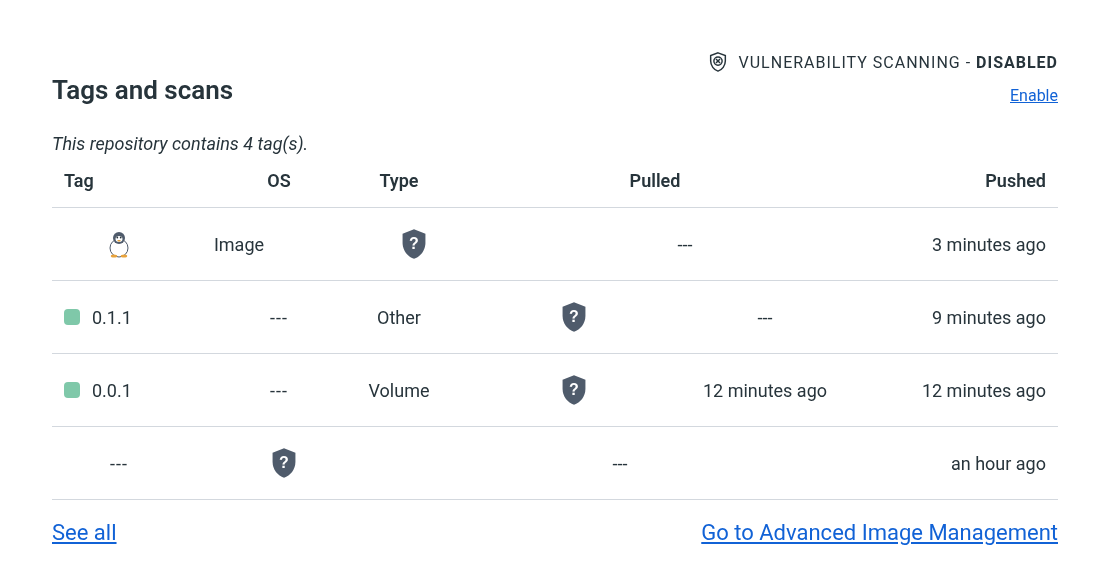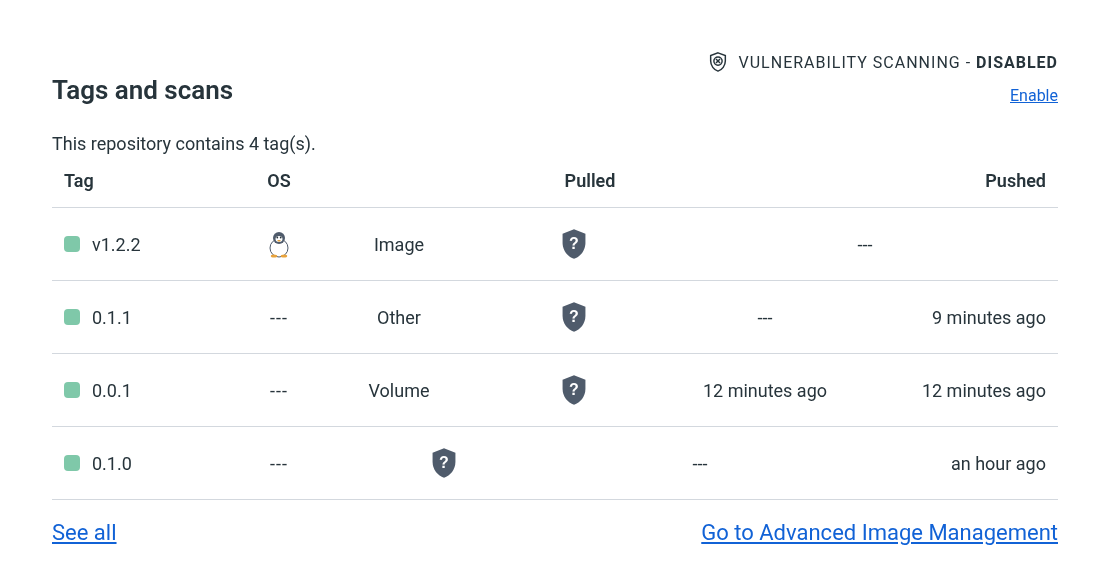--- a/index.html
+++ b/index.html
@@ -47,20 +47,21 @@
   .enable-link {
     color: #1162d6;
     text-decoration: underline;
     font-size: 16px;
     cursor: pointer;
   }
   .desc {
     margin-top: 28px;
     font-size: 18px;
     color: #27343b;
+    font-style: italic;
   }
   .table {
     margin-top: 16px;
     width: 100%;
   }
   .thead {
     display: flex;
     align-items: center;
     padding: 0 12px 16px 12px;
     border-bottom: 1px solid #d3d8de;
@@ -145,29 +146,26 @@
       <a class="enable-link">Enable</a>
     </div>
   </div>
 
   <div class="desc">This repository contains 4 tag(s).</div>
 
   <div class="table">
     <div class="thead">
       <div class="col-tag">Tag</div>
       <div class="col-os">OS</div>
+      <div class="col-type">Type</div>
       <div class="col-pulled">Pulled</div>
       <div class="col-pushed">Pushed</div>
     </div>
     <div id="rows-container">
         <div class="trow">
-          <div class="col-tag">
-            <span class="marker"></span>
-            <span>v1.2.2</span>
-          </div>
           <div class="col-os">
             <span class="penguin-icon">
               <svg viewBox="0 0 26 28" width="26" height="28">
                 <ellipse cx="13" cy="18" rx="9" ry="9" fill="#fff" stroke="#4f5b6b" stroke-width="1"></ellipse>
                 <ellipse cx="13" cy="8" rx="6" ry="6" fill="#4f5b6b"></ellipse>
                 <ellipse cx="13" cy="9" rx="3.5" ry="3" fill="#fff"></ellipse>
                 <circle cx="11.3" cy="7.5" r="0.9" fill="#27343b"></circle>
                 <circle cx="14.7" cy="7.5" r="0.9" fill="#27343b"></circle>
                 <path d="M11 10 L15 10 L13 12 Z" fill="#e8a33d"></path>
                 <ellipse cx="8" cy="26" rx="3.2" ry="1.5" fill="#e8a33d"></ellipse>
@@ -178,20 +176,21 @@
           <div class="col-type">Image</div>
           <div class="col-log4">
             <span class="shield-q">
               <svg viewBox="0 0 24 28" width="28" height="32">
                 <path d="M12 1 L22 5 V13 C22 20 17.5 25 12 27 C6.5 25 2 20 2 13 V5 Z" fill="#4f5b6b"></path>
                 <text x="12" y="18" text-anchor="middle" font-size="14" font-weight="700" fill="#fff" font-family="Arial">?</text>
               </svg>
             </span>
           </div>
           <div class="col-pulled">---</div>
+          <div class="col-pushed">3 minutes ago</div>
         </div>
         <div class="trow">
           <div class="col-tag">
             <span class="marker"></span>
             <span>0.1.1</span>
           </div>
           <div class="col-os">
             <span class="os-dash">---</span>
           </div>
           <div class="col-type">Other</div>
@@ -220,24 +219,20 @@
               <svg viewBox="0 0 24 28" width="28" height="32">
                 <path d="M12 1 L22 5 V13 C22 20 17.5 25 12 27 C6.5 25 2 20 2 13 V5 Z" fill="#4f5b6b"></path>
                 <text x="12" y="18" text-anchor="middle" font-size="14" font-weight="700" fill="#fff" font-family="Arial">?</text>
               </svg>
             </span>
           </div>
           <div class="col-pulled">12 minutes ago</div>
           <div class="col-pushed">12 minutes ago</div>
         </div>
         <div class="trow">
-          <div class="col-tag">
-            <span class="marker"></span>
-            <span>0.1.0</span>
-          </div>
           <div class="col-os">
             <span class="os-dash">---</span>
           </div>
           <div class="col-log4">
             <span class="shield-q">
               <svg viewBox="0 0 24 28" width="28" height="32">
                 <path d="M12 1 L22 5 V13 C22 20 17.5 25 12 27 C6.5 25 2 20 2 13 V5 Z" fill="#4f5b6b"></path>
                 <text x="12" y="18" text-anchor="middle" font-size="14" font-weight="700" fill="#fff" font-family="Arial">?</text>
               </svg>
             </span>

